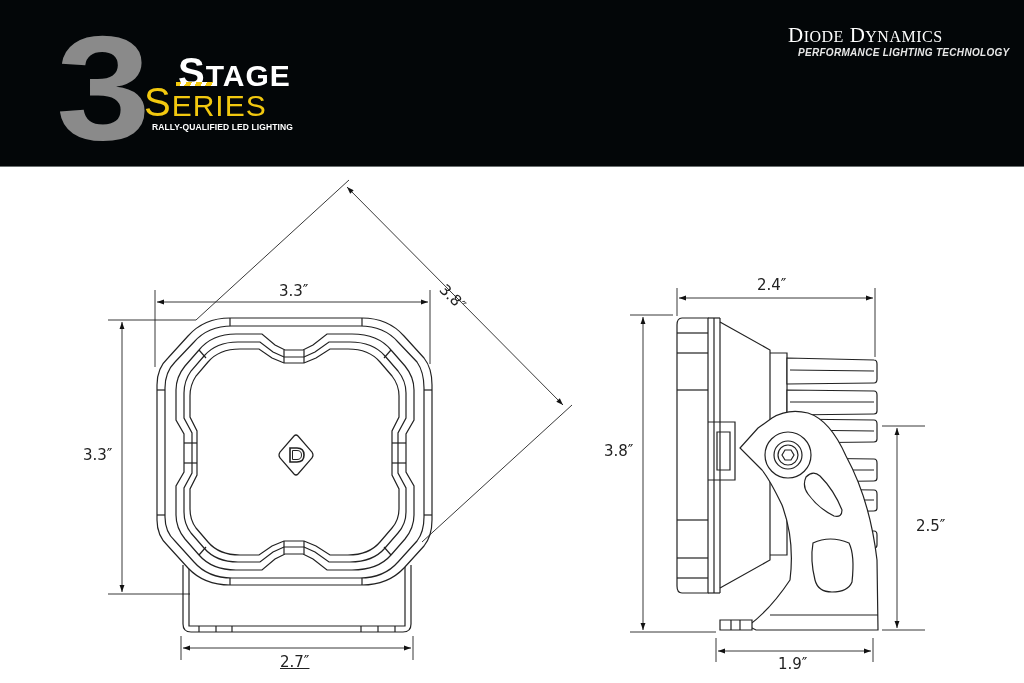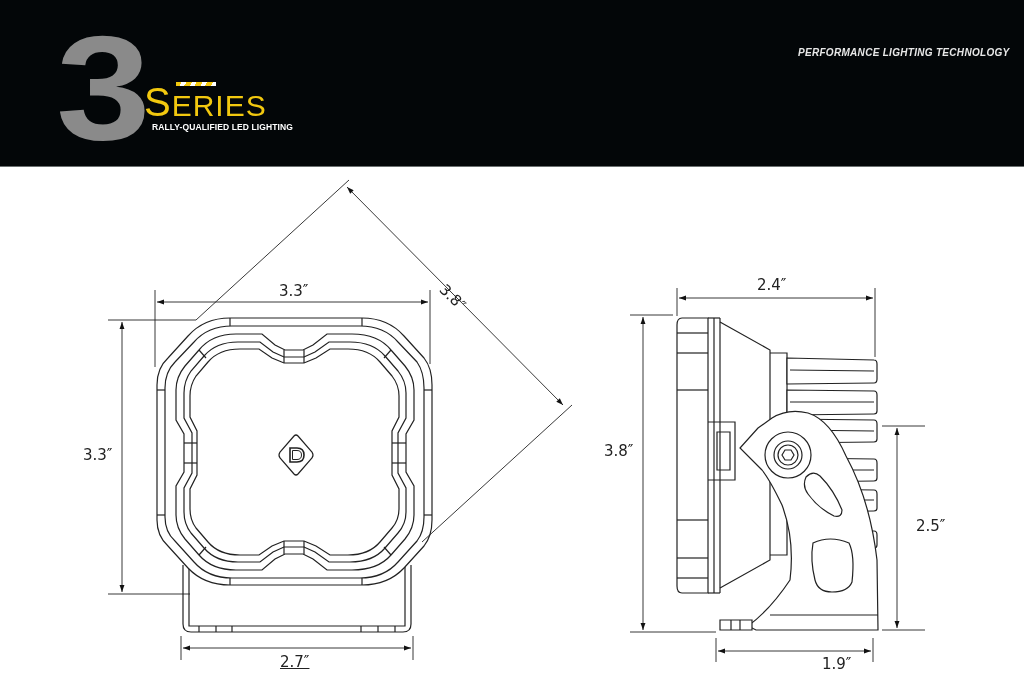--- a/index.html
+++ b/index.html
@@ -57,23 +57,25 @@
   .dim-label {
     position: absolute; font-family: "DejaVu Sans", sans-serif;
     font-size: 15px; color: #222; line-height: 1; white-space: nowrap;
   }
 </style>
 </head>
 <body>
 
 <div class="header">
   <div class="logo-3">3</div>
+  <div class="logo-stage"><span class="cap">S</span>TAGE</div>
   <div class="logo-stripe"></div>
   <div class="logo-series"><span class="cap">S</span>ERIES</div>
   <div class="logo-tagline">RALLY-QUALIFIED LED LIGHTING</div>
+  <div class="brand-name">D<span class="sc">IODE</span> D<span class="sc">YNAMICS</span></div>
   <div class="brand-tagline">PERFORMANCE LIGHTING TECHNOLOGY</div>
   <div class="header-rule"></div>
 </div>
 
 <svg class="drawing" width="1024" height="683" viewBox="0 0 1024 683" xmlns="http://www.w3.org/2000/svg">
   <defs>
     <marker id="arr" viewBox="0 0 10 10" refX="10" refY="5" markerWidth="11" markerHeight="7" orient="auto-start-reverse" markerUnits="userSpaceOnUse">
       <path d="M0,1.5 L10,5 L0,8.5 z" fill="#111"></path>
     </marker>
   </defs>
@@ -222,13 +224,13 @@
   </g>
 </svg>
 
 <div class="dim-label" style="left:279px; top:284px;">3.3″</div>
 <div class="dim-label" style="left:83px; top:448px;">3.3″</div>
 <div class="dim-label" style="left:447px; top:282px; transform: rotate(45deg); transform-origin: left top;">3.8″</div>
 <div class="dim-label" style="left:280px; top:655px;text-decoration:underline;">2.7″</div>
 <div class="dim-label" style="left:757px; top:278px;">2.4″</div>
 <div class="dim-label" style="left:604px; top:444px;">3.8″</div>
 <div class="dim-label" style="left:903px; top:519px;margin-left:13px;">2.5″</div>
-<div class="dim-label" style="left:778px; top:657px;margin-left:44px;">1.9″</div>
+<div class="dim-label" style="left:778px; top:657px;">1.9″</div>
 
 </body></html>

